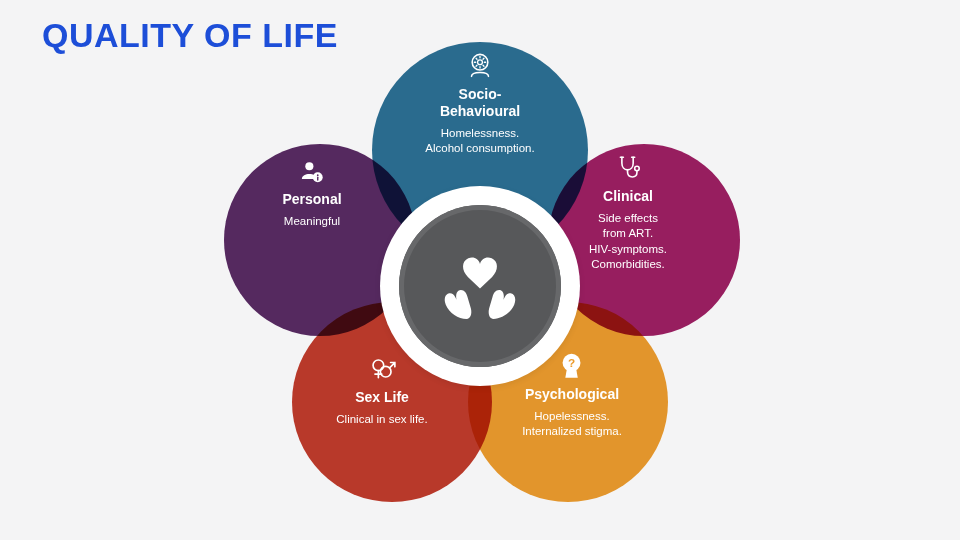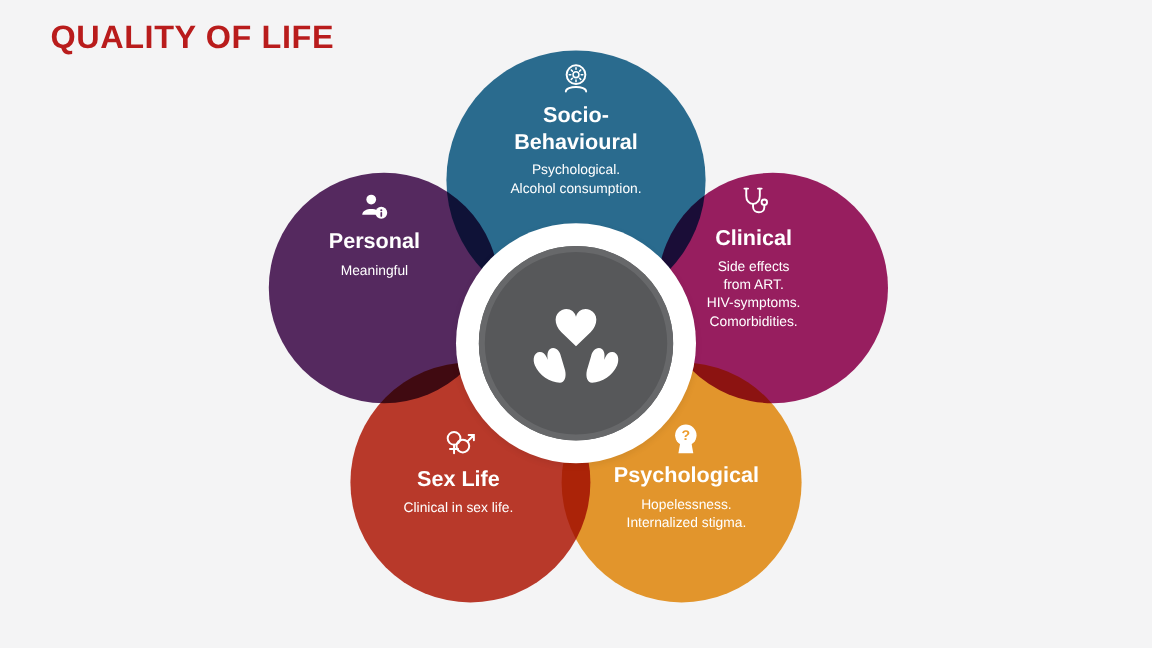--- a/index.html
+++ b/index.html
@@ -2,21 +2,21 @@
 <html><head>
 <meta charset="utf-8">
 <style>
   html,body{margin:0;padding:0;background:#e9e9eb;}
   .stage{
     position:relative;width:960px;height:540px;overflow:hidden;
     background:#f4f4f5;font-family:"Liberation Sans",sans-serif;
   }
   .title{
     position:absolute;left:42px;top:16px;margin:0;
-    font-size:27px;font-weight:800;letter-spacing:.5px;color:#b91c1c;
+    font-size:34px;font-weight:800;letter-spacing:.5px;color:#1d4ed8;
   }
   
   .petal{position:absolute;border-radius:50%;mix-blend-mode:multiply;}
   .petal-top  {left:372px;top:42px; width:216px;height:216px;}
   .petal-left {left:224px;top:144px;width:192px;height:192px;}
   .petal-right{left:548px;top:144px;width:192px;height:192px;}
   .petal-bl   {left:292px;top:302px;width:200px;height:200px;}
   .petal-br   {left:468px;top:302px;width:200px;height:200px;}
   
   .center-ring{
@@ -31,21 +31,21 @@
     display:flex;align-items:center;justify-content:center;
   }
   
   .content{position:absolute;text-align:center;color:#ffffff;}
   .c-top  {left:385px;top:50px; width:190px;}
   .c-right{left:548px;top:152px;width:160px;}
   .c-left {left:232px;top:157px;width:160px;}
   .c-bl   {left:297px;top:352px;width:170px;}
   .c-br   {left:487px;top:350px;width:170px;}
   .picon{display:block;margin:0 auto 4px auto;}
-  .ptitle{font-size:18px;font-weight:bold;line-height:1.2;margin:2px auto 6px auto;}
+  .ptitle{font-size:14px;font-weight:bold;line-height:1.2;margin:2px auto 6px auto;}
   .pt-narrow{width:112px;}
   .pline{font-size:11.5px;line-height:1.34;}
 </style>
 </head>
 <body>
 
 <div class="stage">
 
   <h1 class="title">QUALITY OF LIFE</h1>
 
@@ -68,21 +68,21 @@
   <div class="content c-top">
     <svg class="picon" width="32" height="32" viewBox="0 0 34 34">
       <g fill="none" stroke="#ffffff" stroke-width="1.7" stroke-linecap="round">
         <circle cx="17" cy="13" r="8.3"></circle>
         <path d="M8 28 C8 22.5 26 22.5 26 28"></path>
         <circle cx="17" cy="13" r="2.6" stroke-width="1.4"></circle>
         <path stroke-width="1.4" d="M17 8.2 V6.8 M17 17.8 V19.2 M12.4 13 H11 M21.6 13 H23 M13.8 9.8 L12.8 8.8 M20.2 9.8 L21.2 8.8 M13.8 16.2 L12.8 17.2 M20.2 16.2 L21.2 17.2"></path>
       </g>
     </svg>
     <div class="ptitle pt-narrow">Socio-Behavioural</div>
-    <div class="pline">Psychological.</div>
+    <div class="pline">Homelessness.</div>
     <div class="pline">Alcohol consumption.</div>
   </div>
 
   <div class="content c-right">
     <svg class="picon" width="32" height="32" viewBox="0 0 34 34">
       <g fill="none" stroke="#ffffff" stroke-width="1.7" stroke-linecap="round">
         <path d="M10.5 5.5 v6.5 c0 4.2 2.6 7 6 7 s6 -2.8 6 -7 V5.5"></path>
         <path d="M8.9 5.5 h3.2 M20.9 5.5 h3.2"></path>
         <path d="M16.5 19 v2.3 c0 3.4 2.3 5.2 5.2 5.2 2.9 0 4.8 -1.9 4.8 -4.6 v-2"></path>
         <circle cx="26.5" cy="17.5" r="2.4"></circle>

